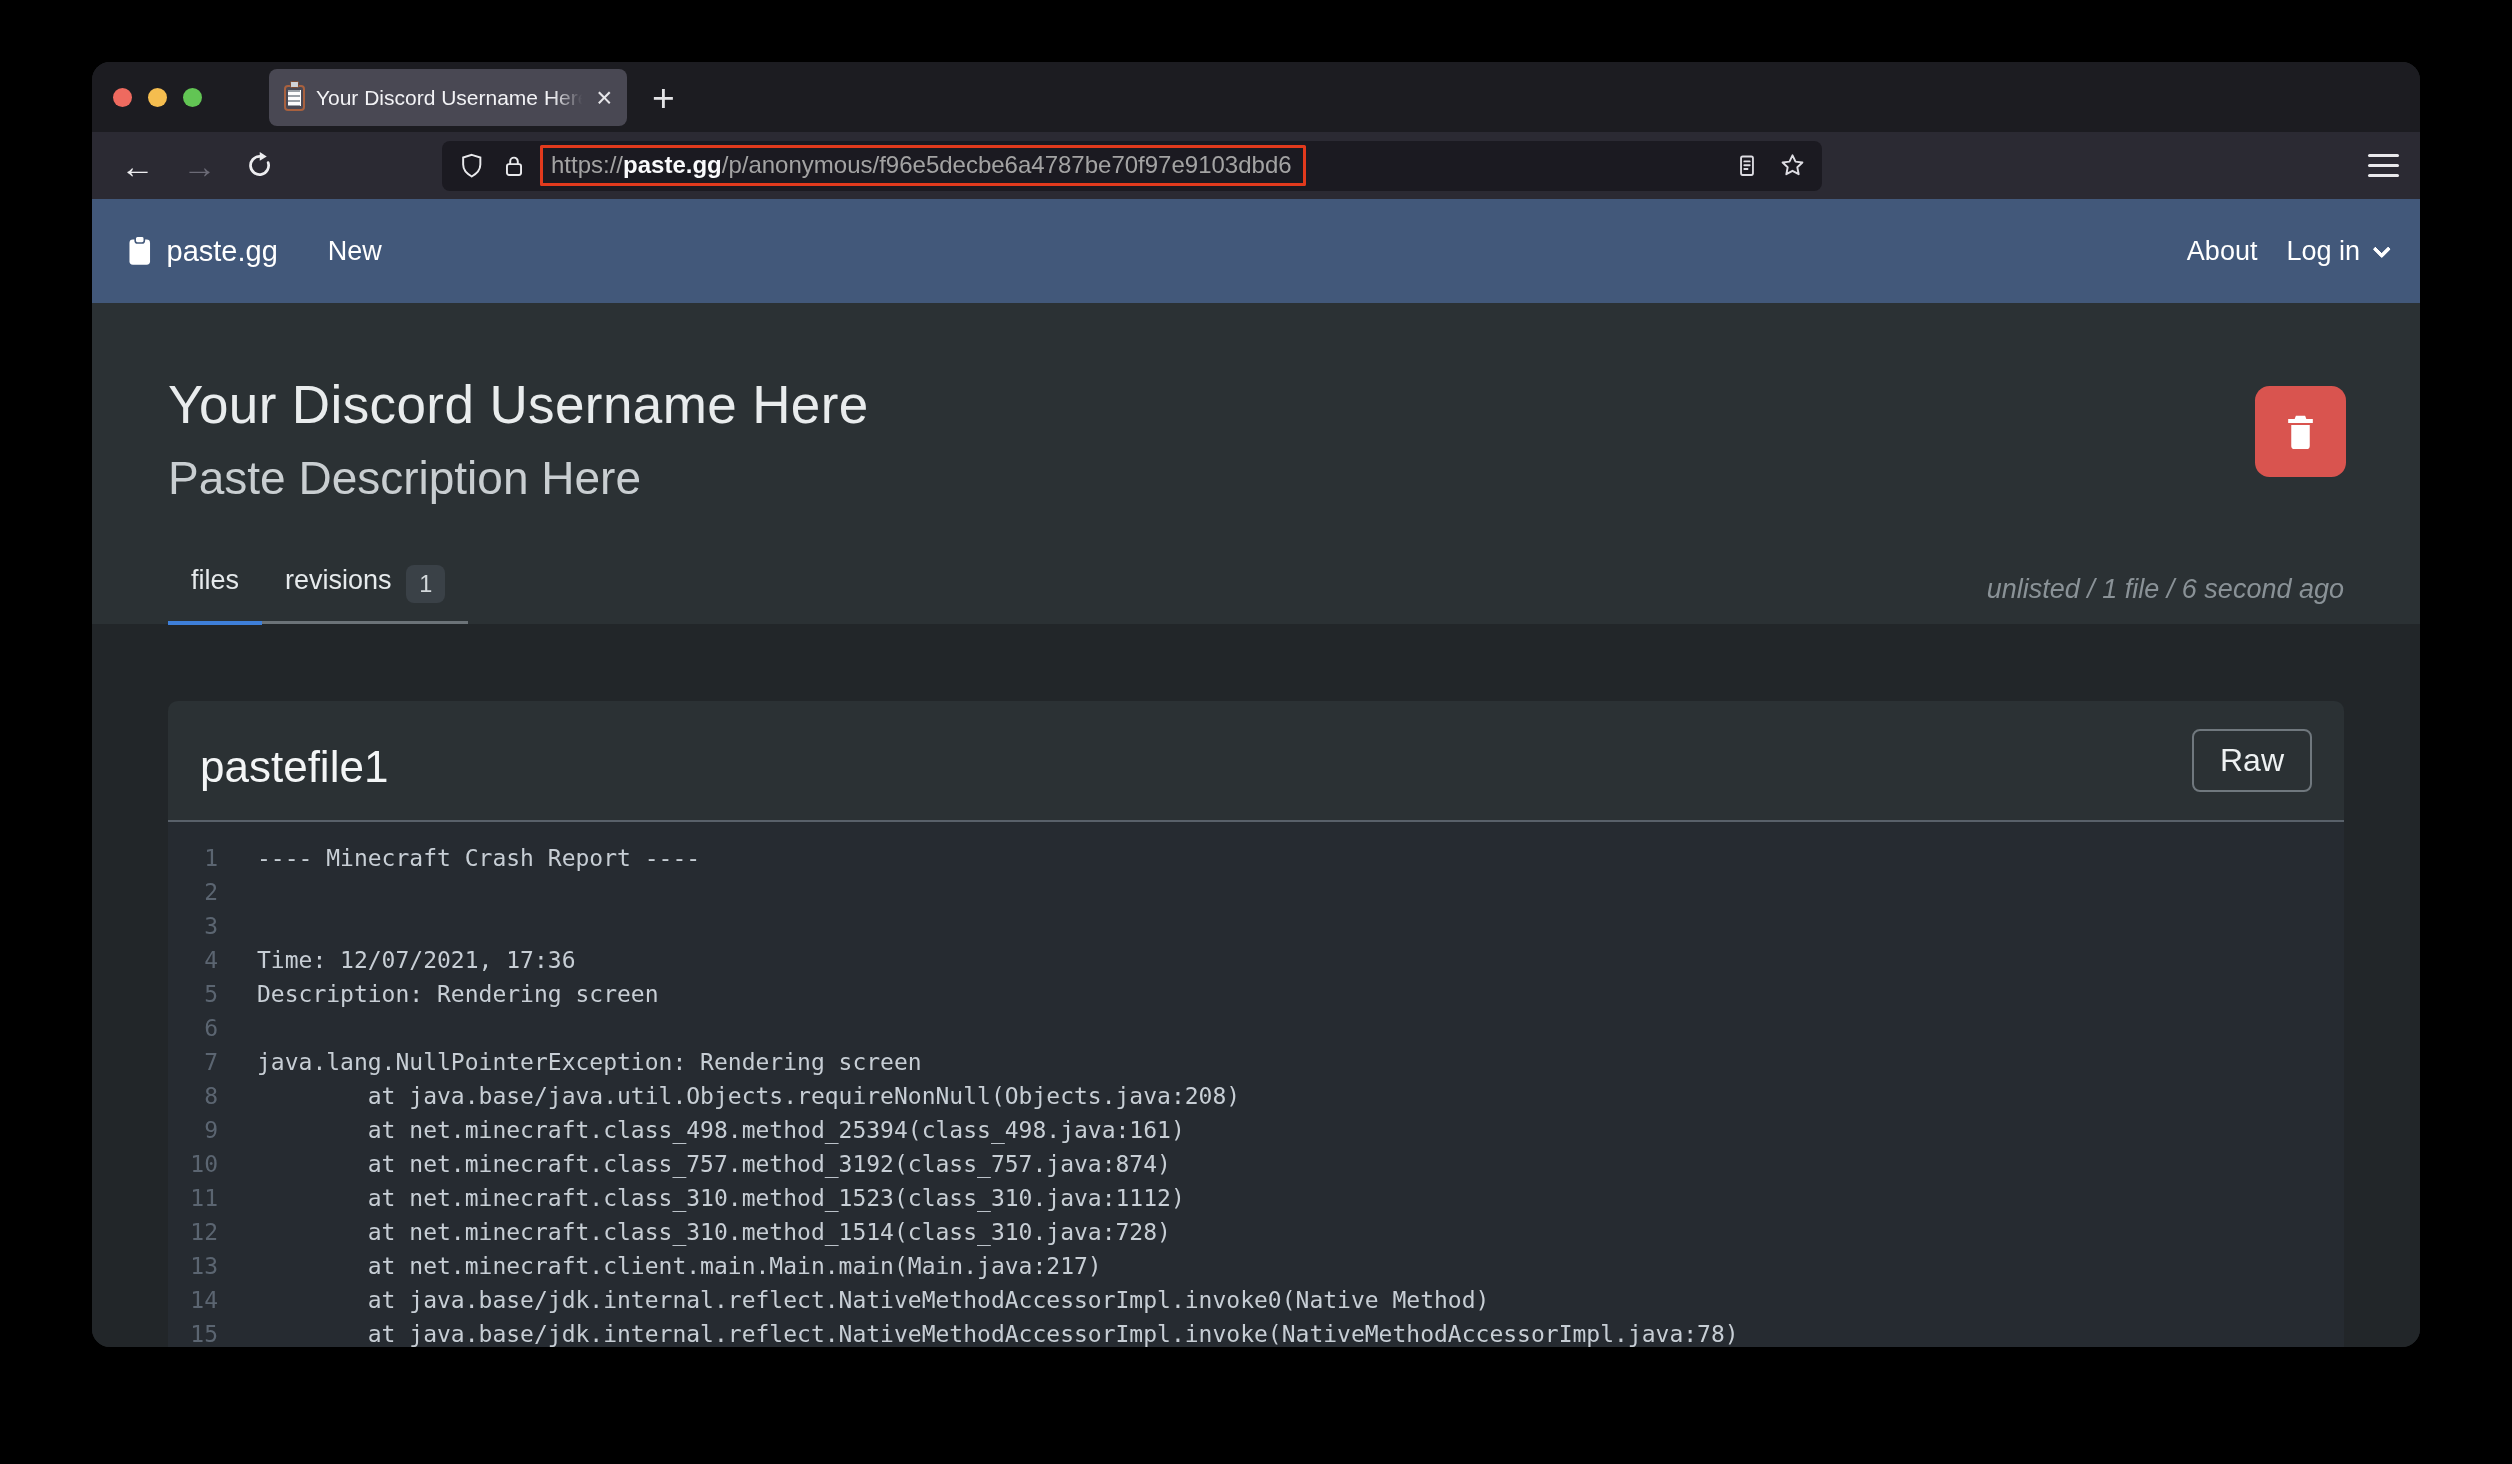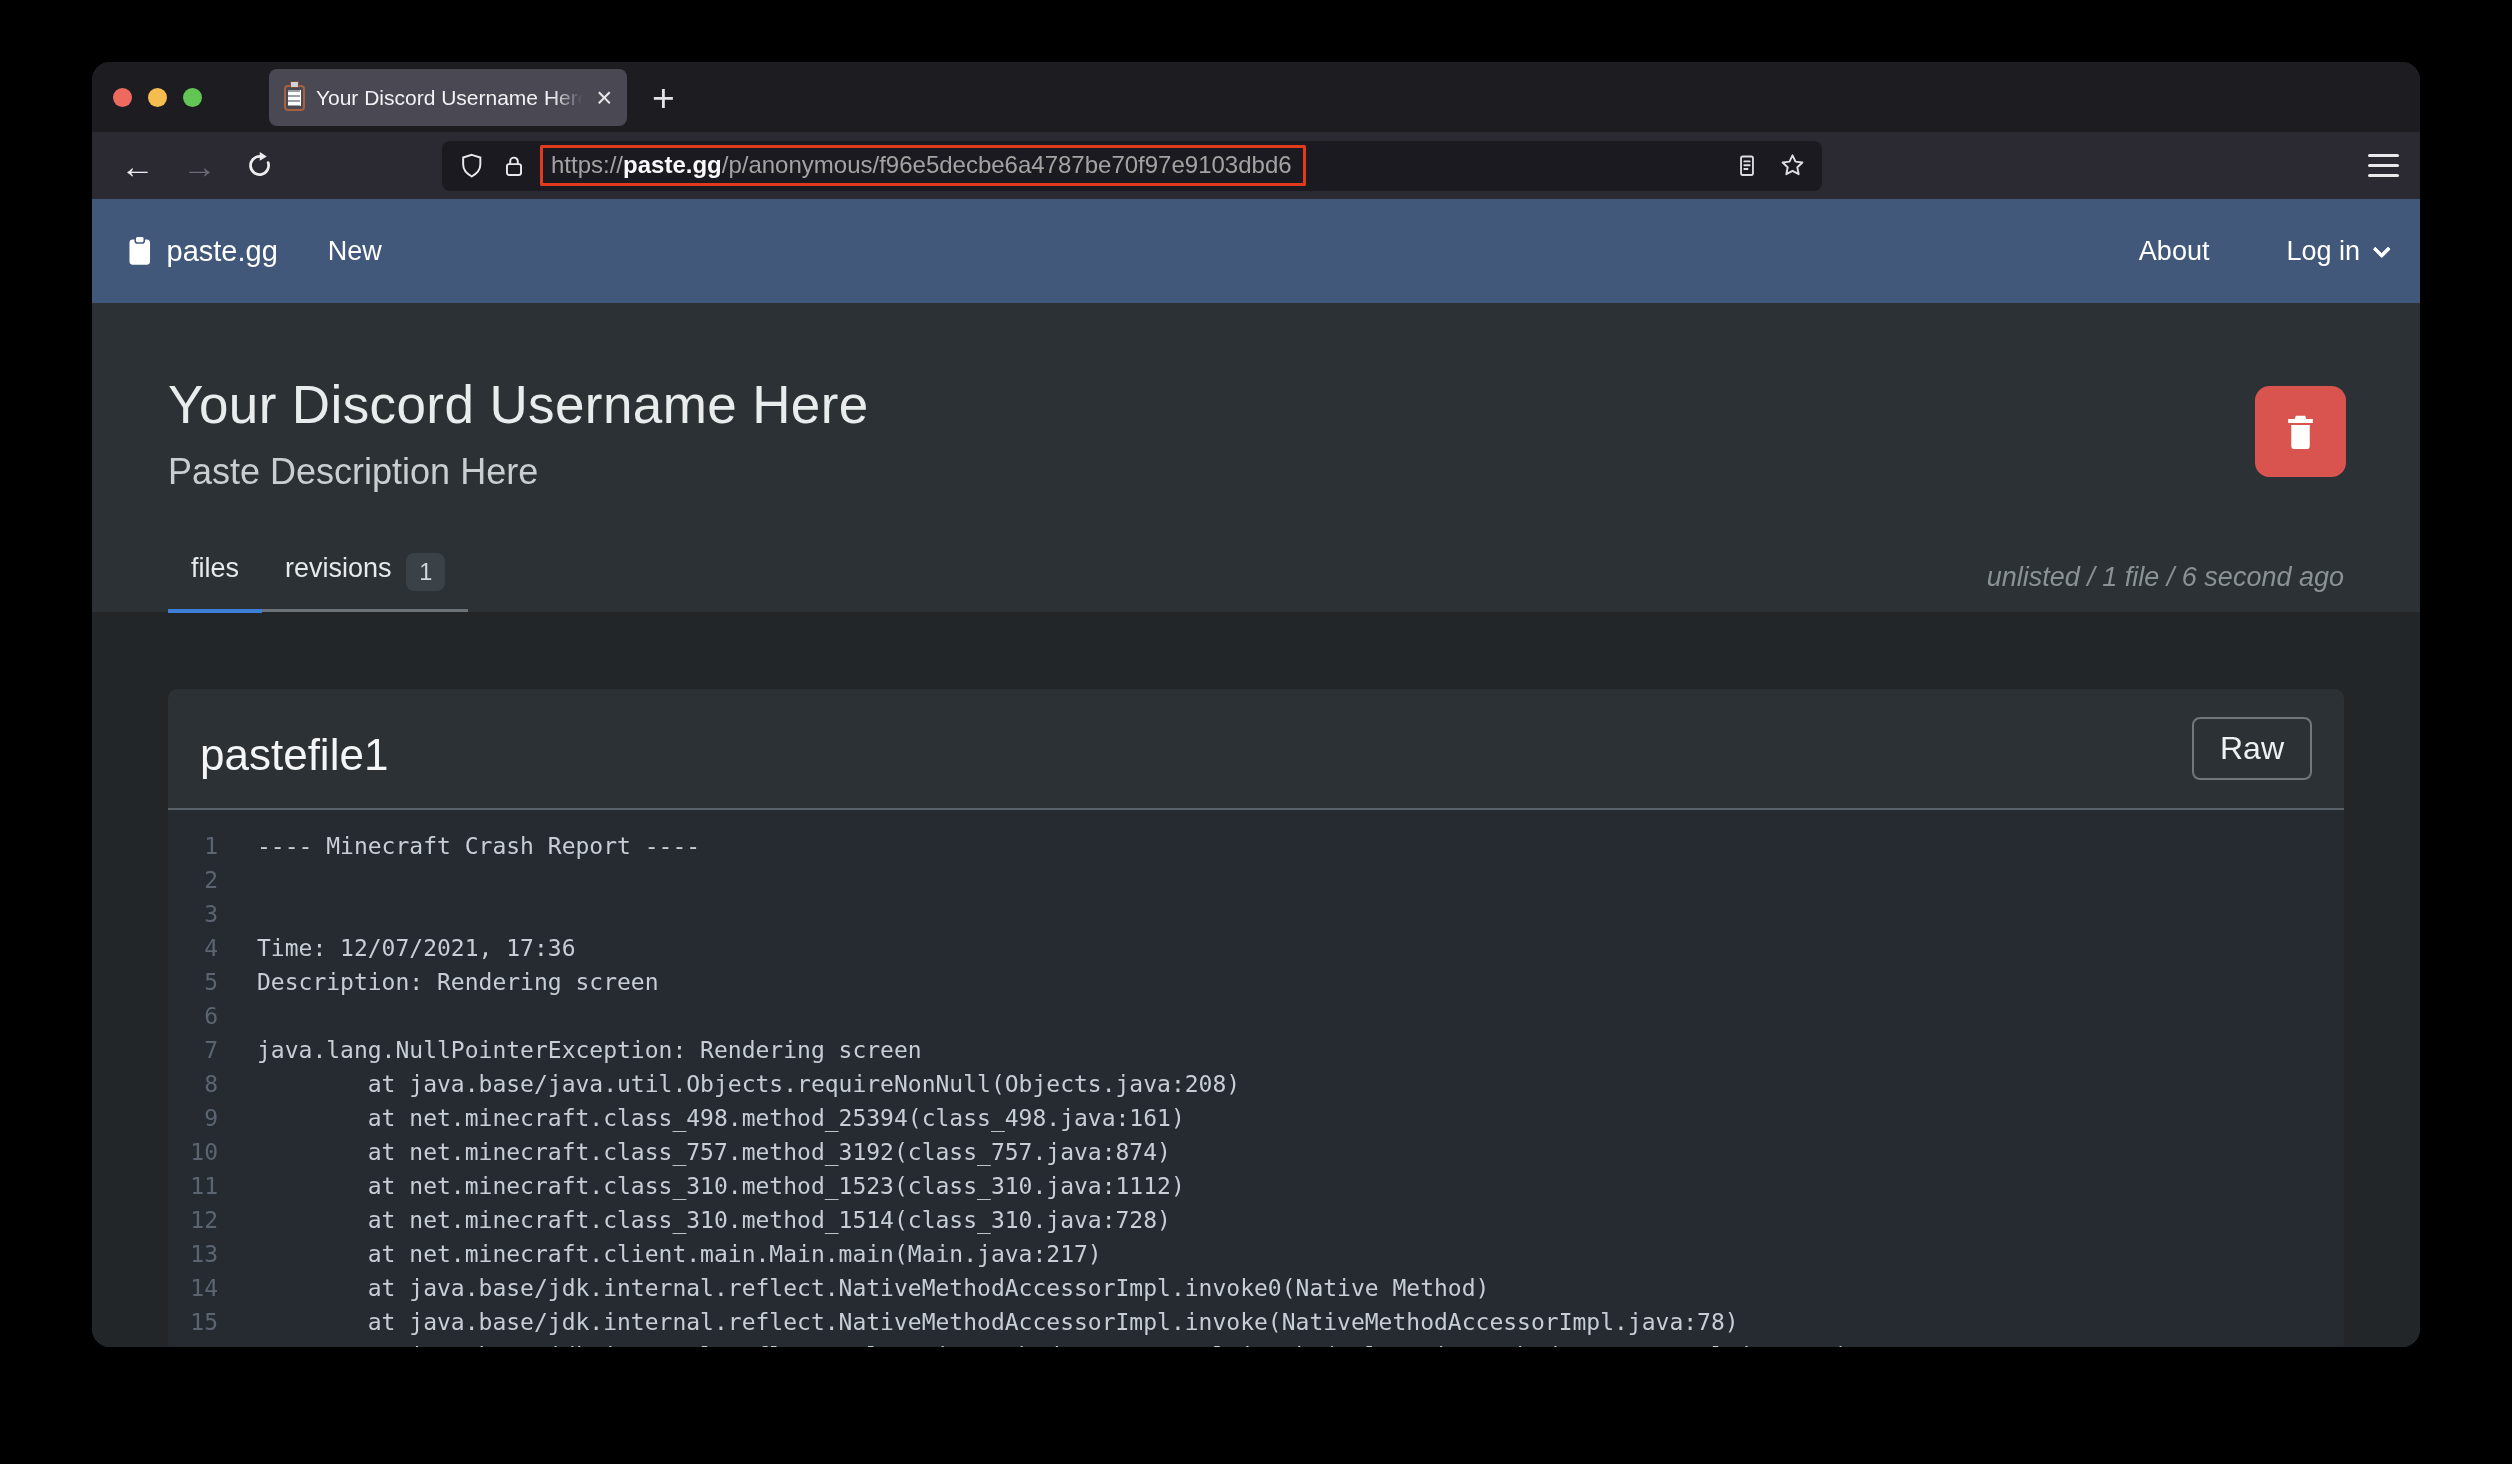--- a/index.html
+++ b/index.html
@@ -51,30 +51,30 @@
   .u-gray { color:#a3a3a3; } .u-dom { color:#fafafc; font-weight:700; }
   .url-right { margin-left:auto; display:flex; align-items:center; gap:18px; }
   .menu { margin-left:auto; display:flex; flex-direction:column; gap:6.5px; width:31px; }
   .menu span { height:3.2px; background:#e9e9ec; border-radius:1.6px; }
   
   .sitenav { height:104px; background:#42587a; display:flex; align-items:center;
     padding:0 34px; color:#fff; flex:0 0 auto; }
   .brand { display:flex; align-items:center; gap:13px; }
   .brand-txt { font-size:29px; color:#fff; }
   .nav-new { font-size:27px; margin-left:50px; color:#fff; }
-  .nav-right { margin-left:auto; display:flex; align-items:center; gap:77px; }
+  .nav-right { margin-left:auto; display:flex; align-items:center; gap:29px; }
   .nav-link { font-size:27px; color:#fff; }
   .login { display:flex; align-items:center; gap:13px; }
   .chev { width:13px; height:13px; border-right:4px solid #fff; border-bottom:4px solid #fff;
     transform:rotate(45deg) translateY(-3.2px); border-radius:1.6px; }
   
   .page { flex:1 1 auto; background:#222629; display:flex; flex-direction:column; overflow:hidden; }
   .phead { background:#2b3134; padding:0 76px; position:relative; flex:0 0 auto; }
   .ptitle { padding-top:71px; font-size:53px; font-weight:400; color:#e9eced; letter-spacing:0.4px; }
-  .psub { margin-top:16px; font-size:36px; color:#c9ced1; }
+  .psub { margin-top:16px; font-size:46px; color:#c9ced1; }
   .del-btn { position:absolute; right:74px; top:83px; width:91px; height:91px;
     background:#d9544f; border:none; border-radius:14.6px; display:flex;
     align-items:center; justify-content:center; }
   .tabs-row { display:flex; justify-content:space-between; align-items:flex-end; margin-top:47px; }
   .ptabs { display:flex; border-bottom:3.2px solid #6c7378; }
   .ptab { font-size:27px; color:#e6eaec; padding:13px 23px 18px; display:flex;
     align-items:flex-start; gap:14.6px; }
   .ptab.active { border-bottom:4.9px solid #3e7fd9; margin-bottom:-4px; padding-bottom:17px; }
   .badge { background:#3a4147; color:#d3d8db; font-size:23.5px; border-radius:8px;
     padding:5.7px 13px; }

